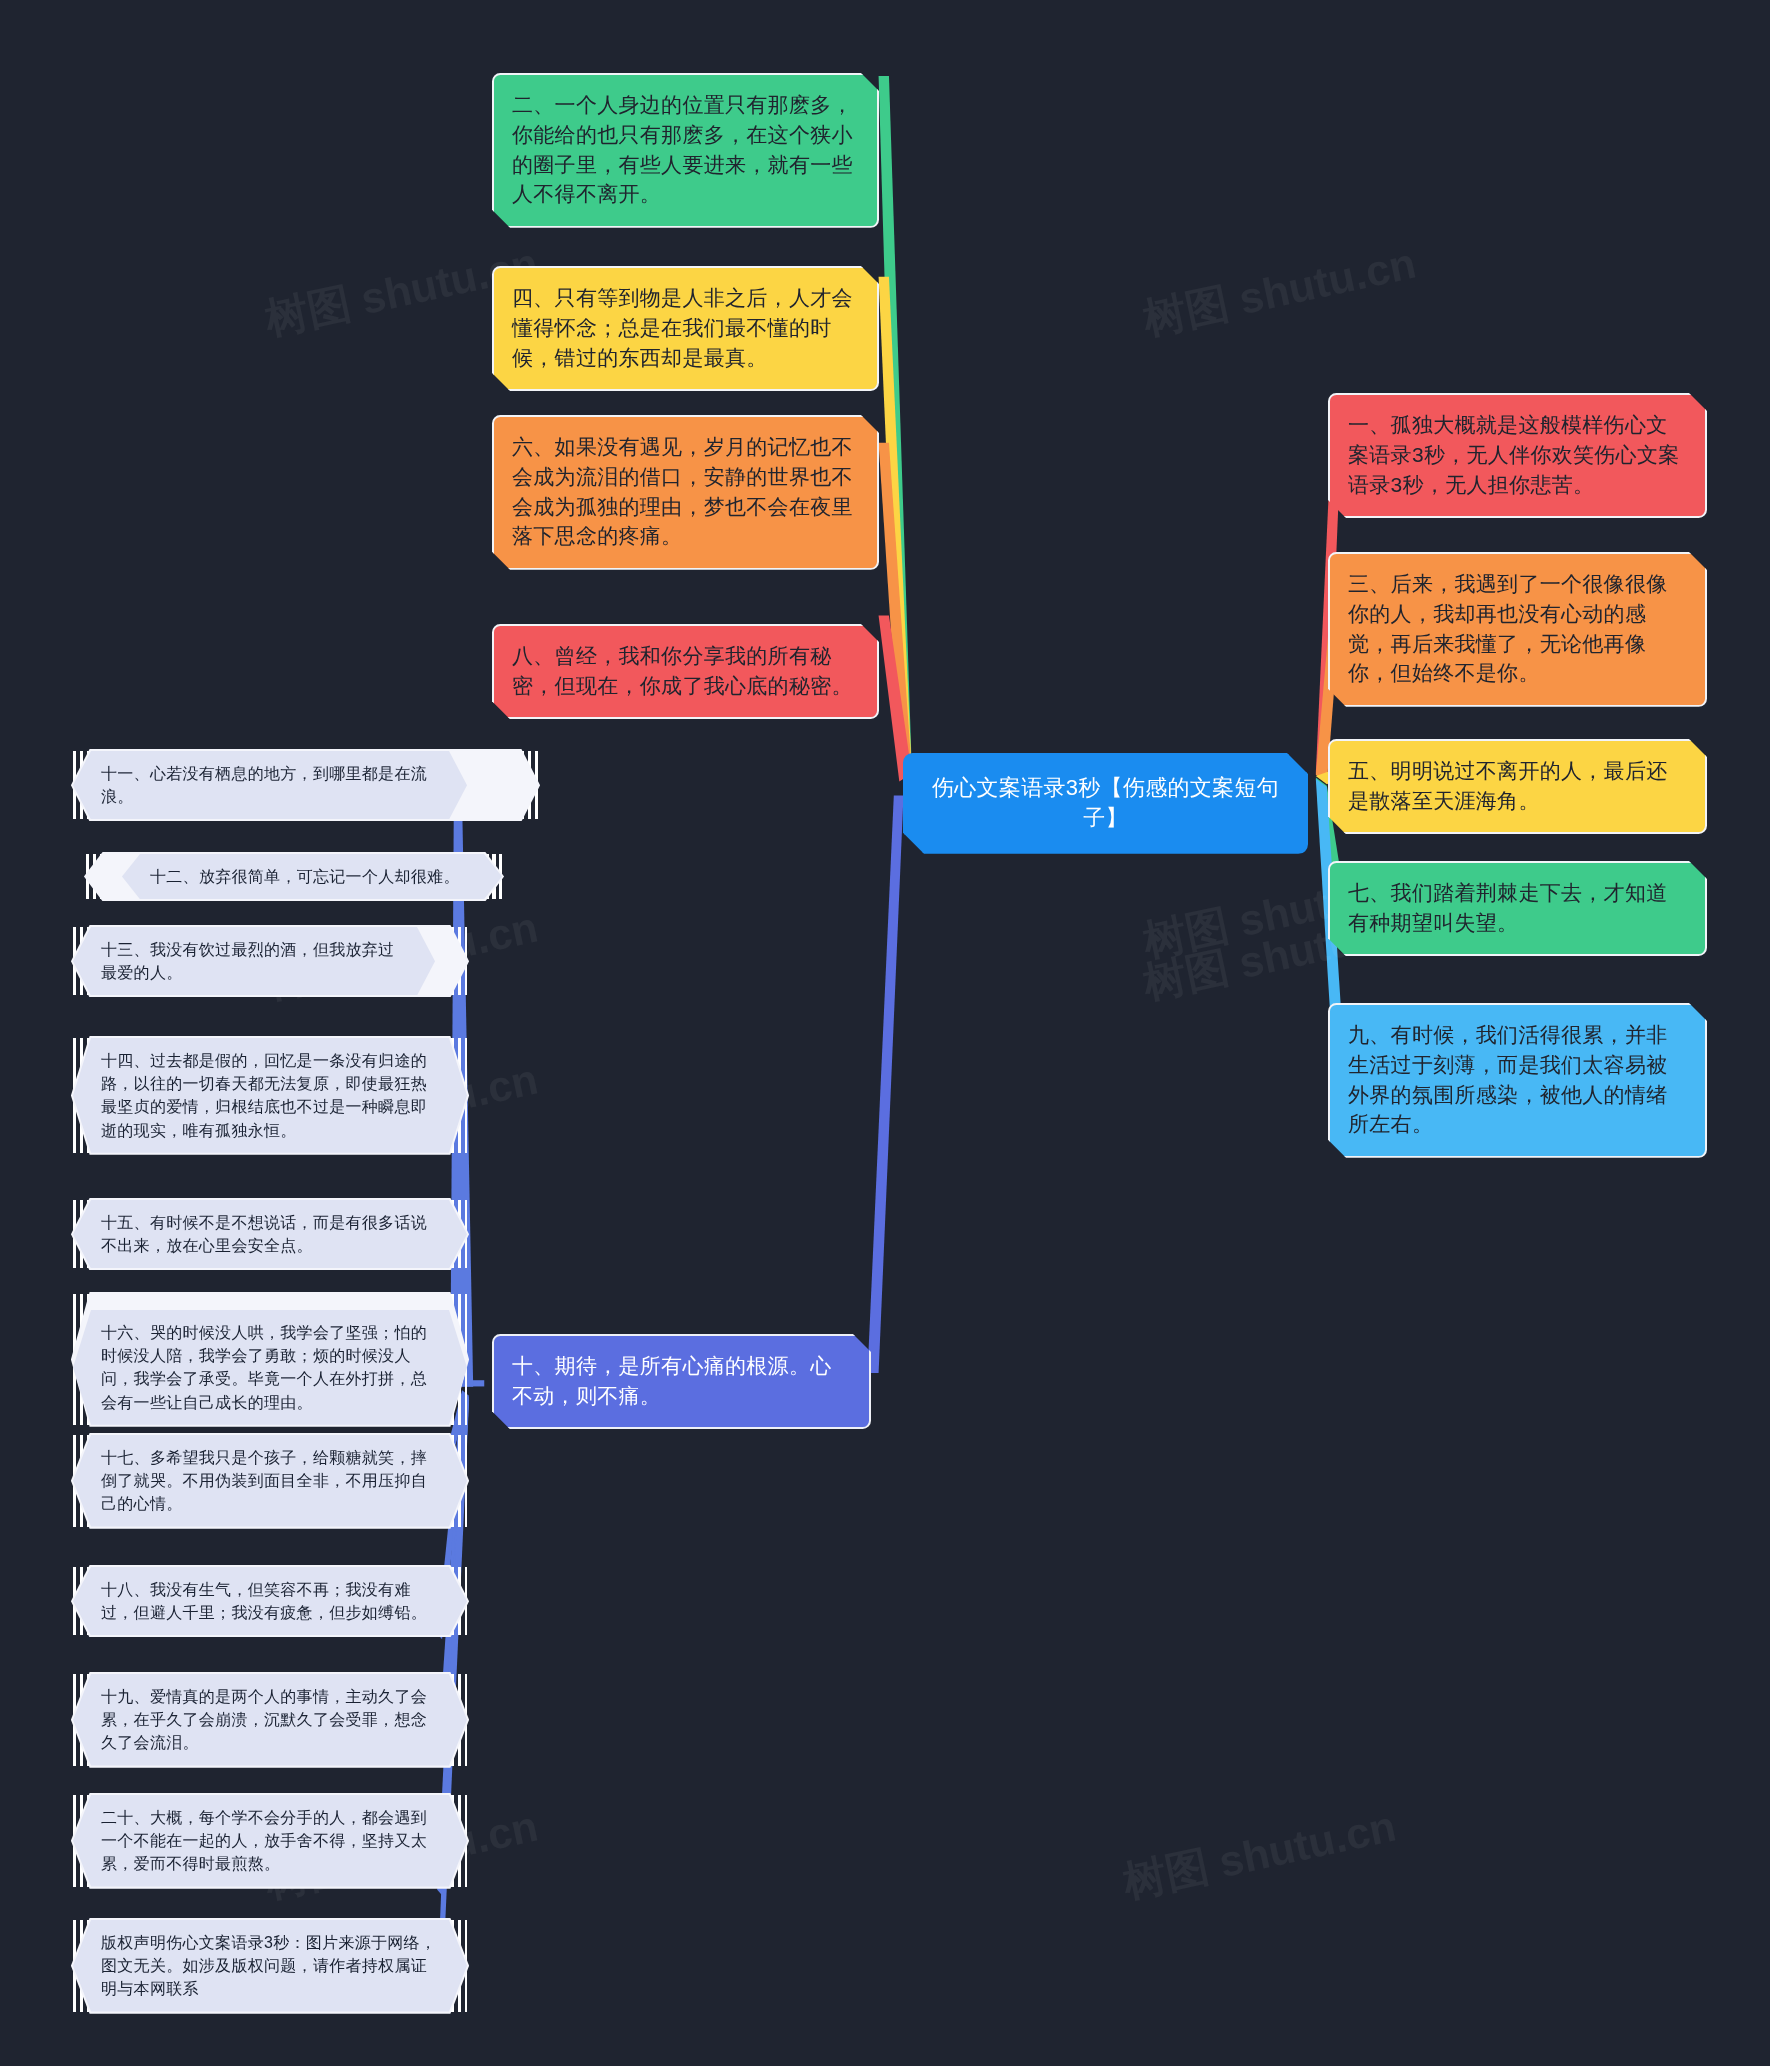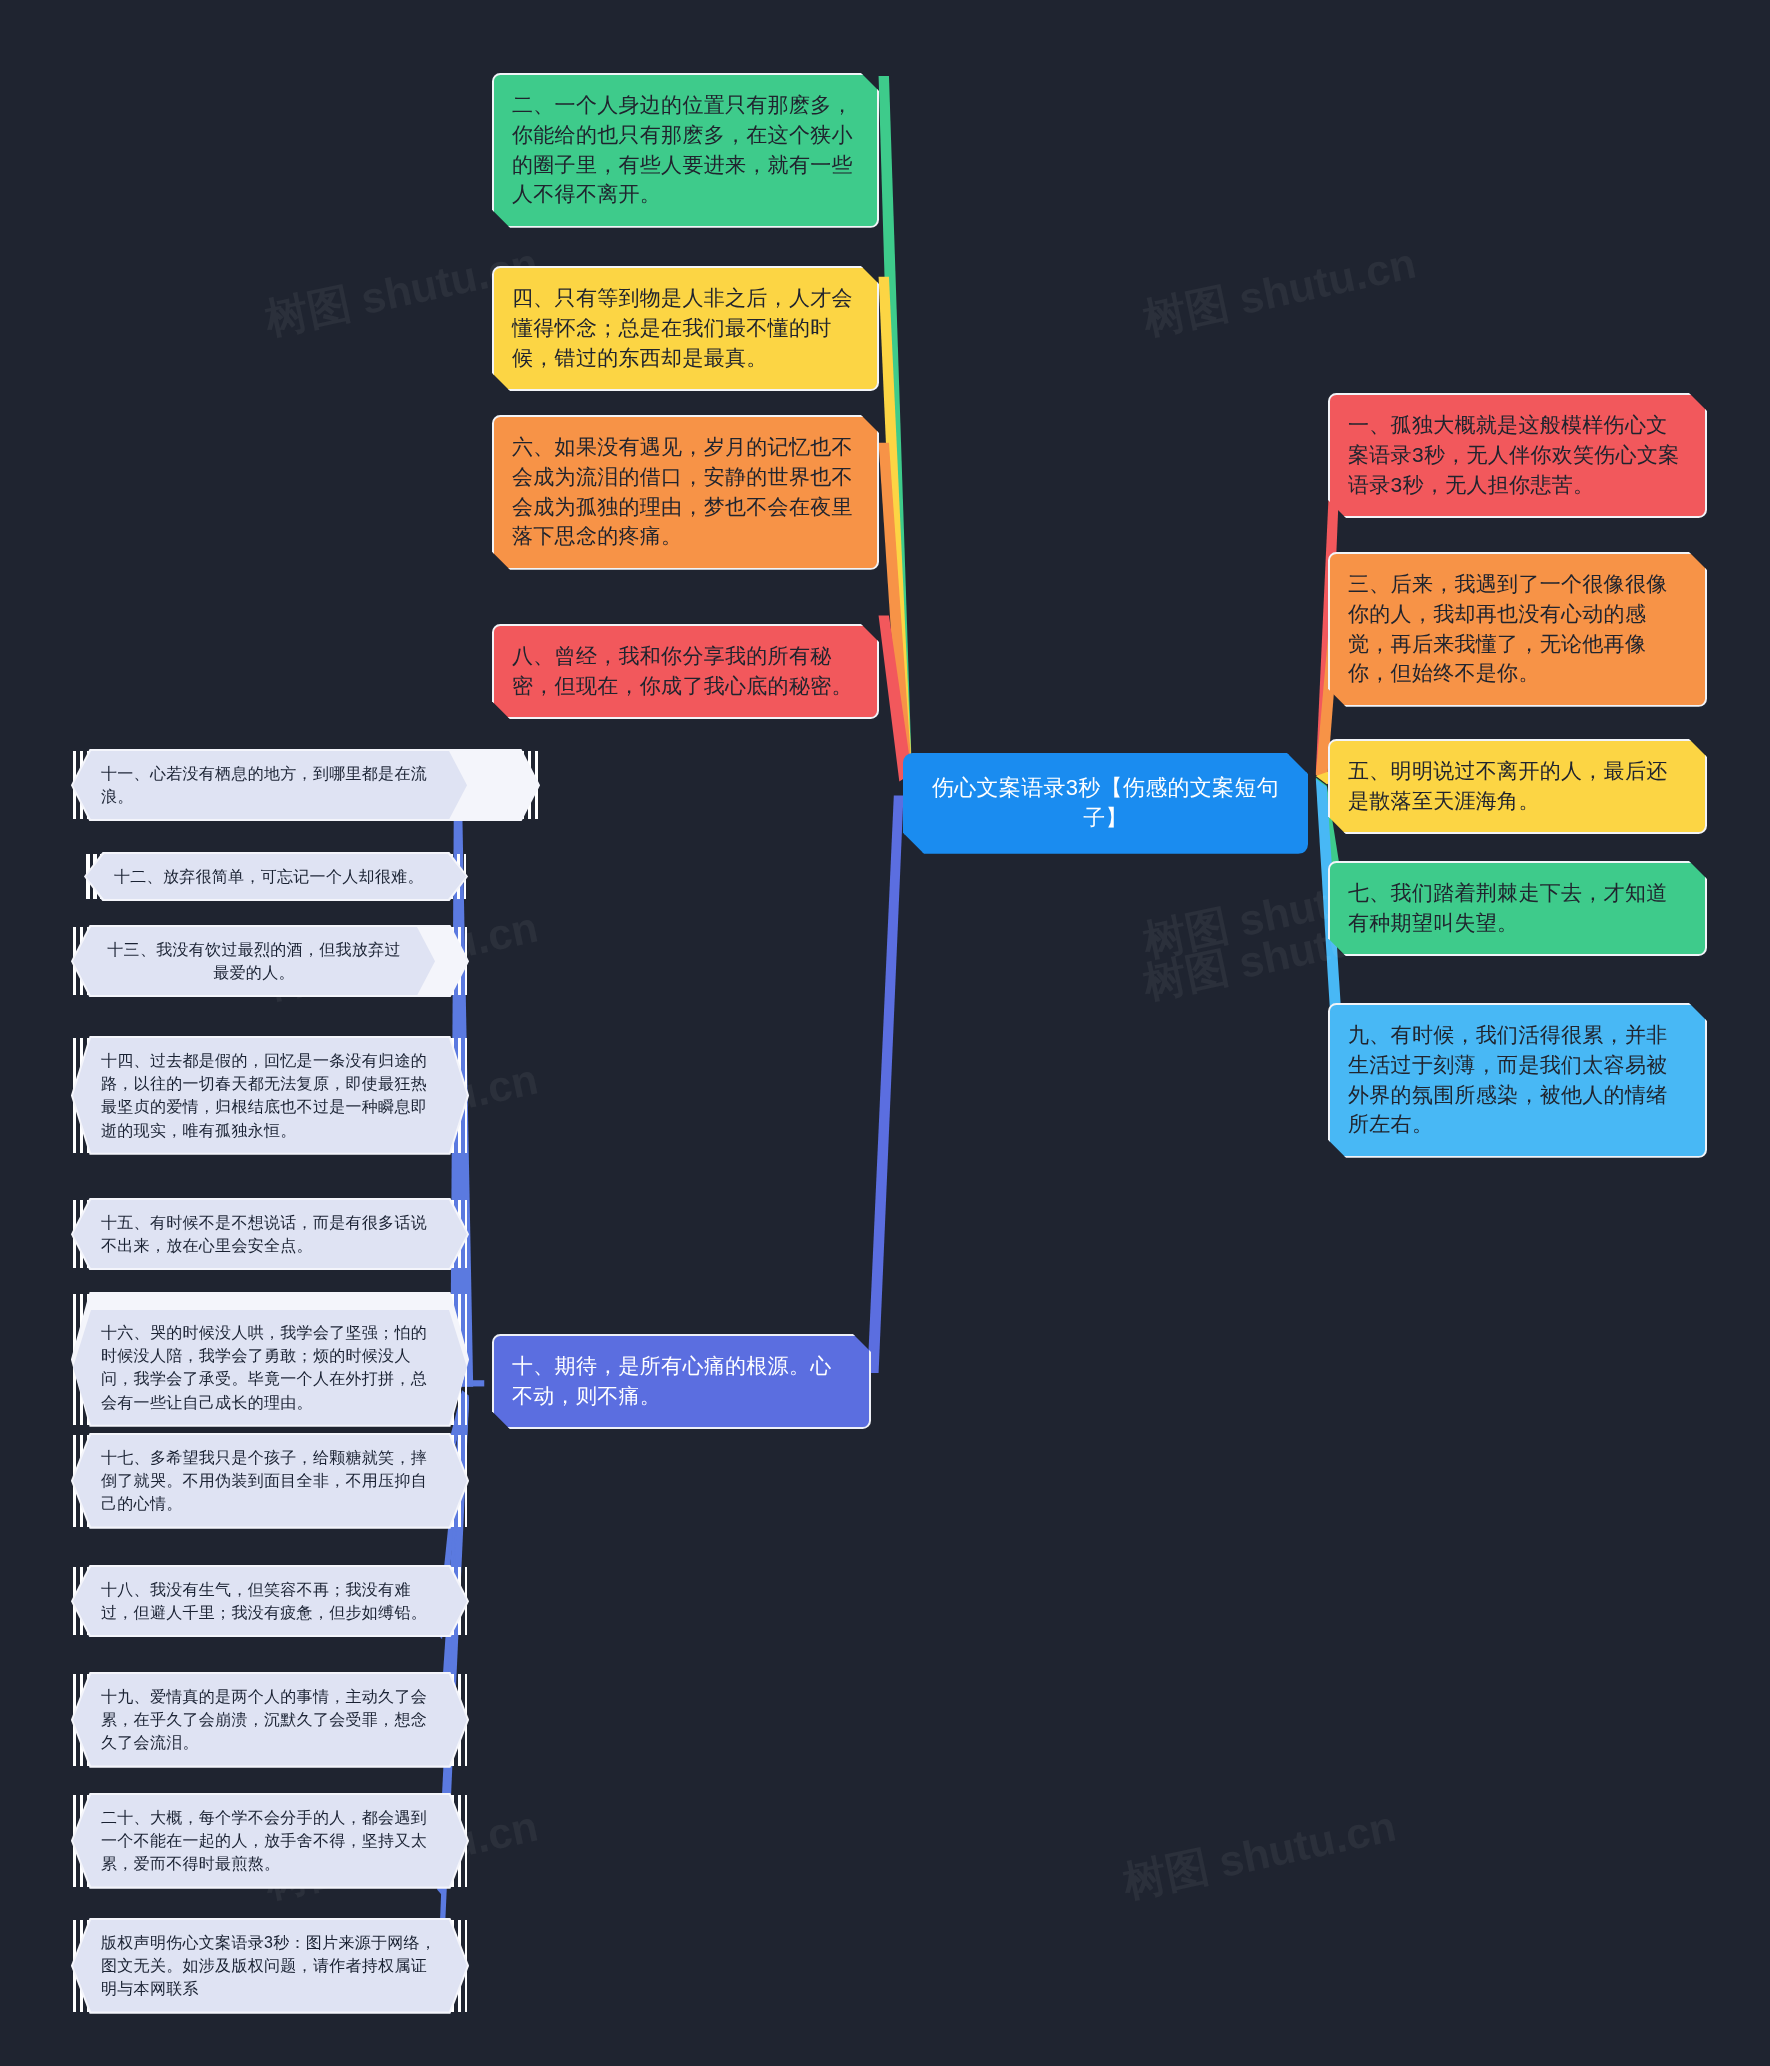--- a/index.html
+++ b/index.html
@@ -144,28 +144,28 @@
 
   <div class="node colorbox" style="left:1328px;top:986px;width:379px;background:#48b8f5;margin-top:17px;">九、有时候，我们活得很累，并非生活过于刻薄，而是我们太容易被外界的氛围所感染，被他人的情绪所左右。</div>
 
   <div class="node purplebox" style="left:492px;top:1334px;width:379px;">十、期待，是所有心痛的根源。心不动，则不痛。</div>
 
   <div class="leafwrap" style="left:73px;top:751px;width:465px;">
     <div class="dotted-outline"></div>
     <div class="node leaf" style="position:relative;width:394px;">十一、心若没有栖息的地方，到哪里都是在流浪。</div>
   </div>
 
-  <div class="leafwrap" style="left:86px;top:854px;width:380px;">
+  <div class="leafwrap" style="left:86px;top:854px;width:380px;padding-left:36px;">
     <div class="dotted-outline"></div>
     <div class="node leaf" style="position:relative;width:380px;">十二、放弃很简单，可忘记一个人却很难。</div>
   </div>
 
   <div class="leafwrap" style="left:73px;top:927px;width:394px;">
     <div class="dotted-outline"></div>
-    <div class="node leaf" style="position:relative;width:362px;text-align:center;">十三、我没有饮过最烈的酒，但我放弃过最爱的人。</div>
+    <div class="node leaf" style="position:relative;width:362px;">十三、我没有饮过最烈的酒，但我放弃过最爱的人。</div>
   </div>
 
   <div class="leafwrap" style="left:73px;top:1038px;width:394px;">
     <div class="dotted-outline"></div>
     <div class="node leaf" style="position:relative;width:394px;">十四、过去都是假的，回忆是一条没有归途的路，以往的一切春天都无法复原，即使最狂热最坚贞的爱情，归根结底也不过是一种瞬息即逝的现实，唯有孤独永恒。</div>
   </div>
 
   <div class="leafwrap" style="left:73px;top:1200px;width:394px;">
     <div class="dotted-outline"></div>
     <div class="node leaf" style="position:relative;width:394px;">十五、有时候不是不想说话，而是有很多话说不出来，放在心里会安全点。</div>

